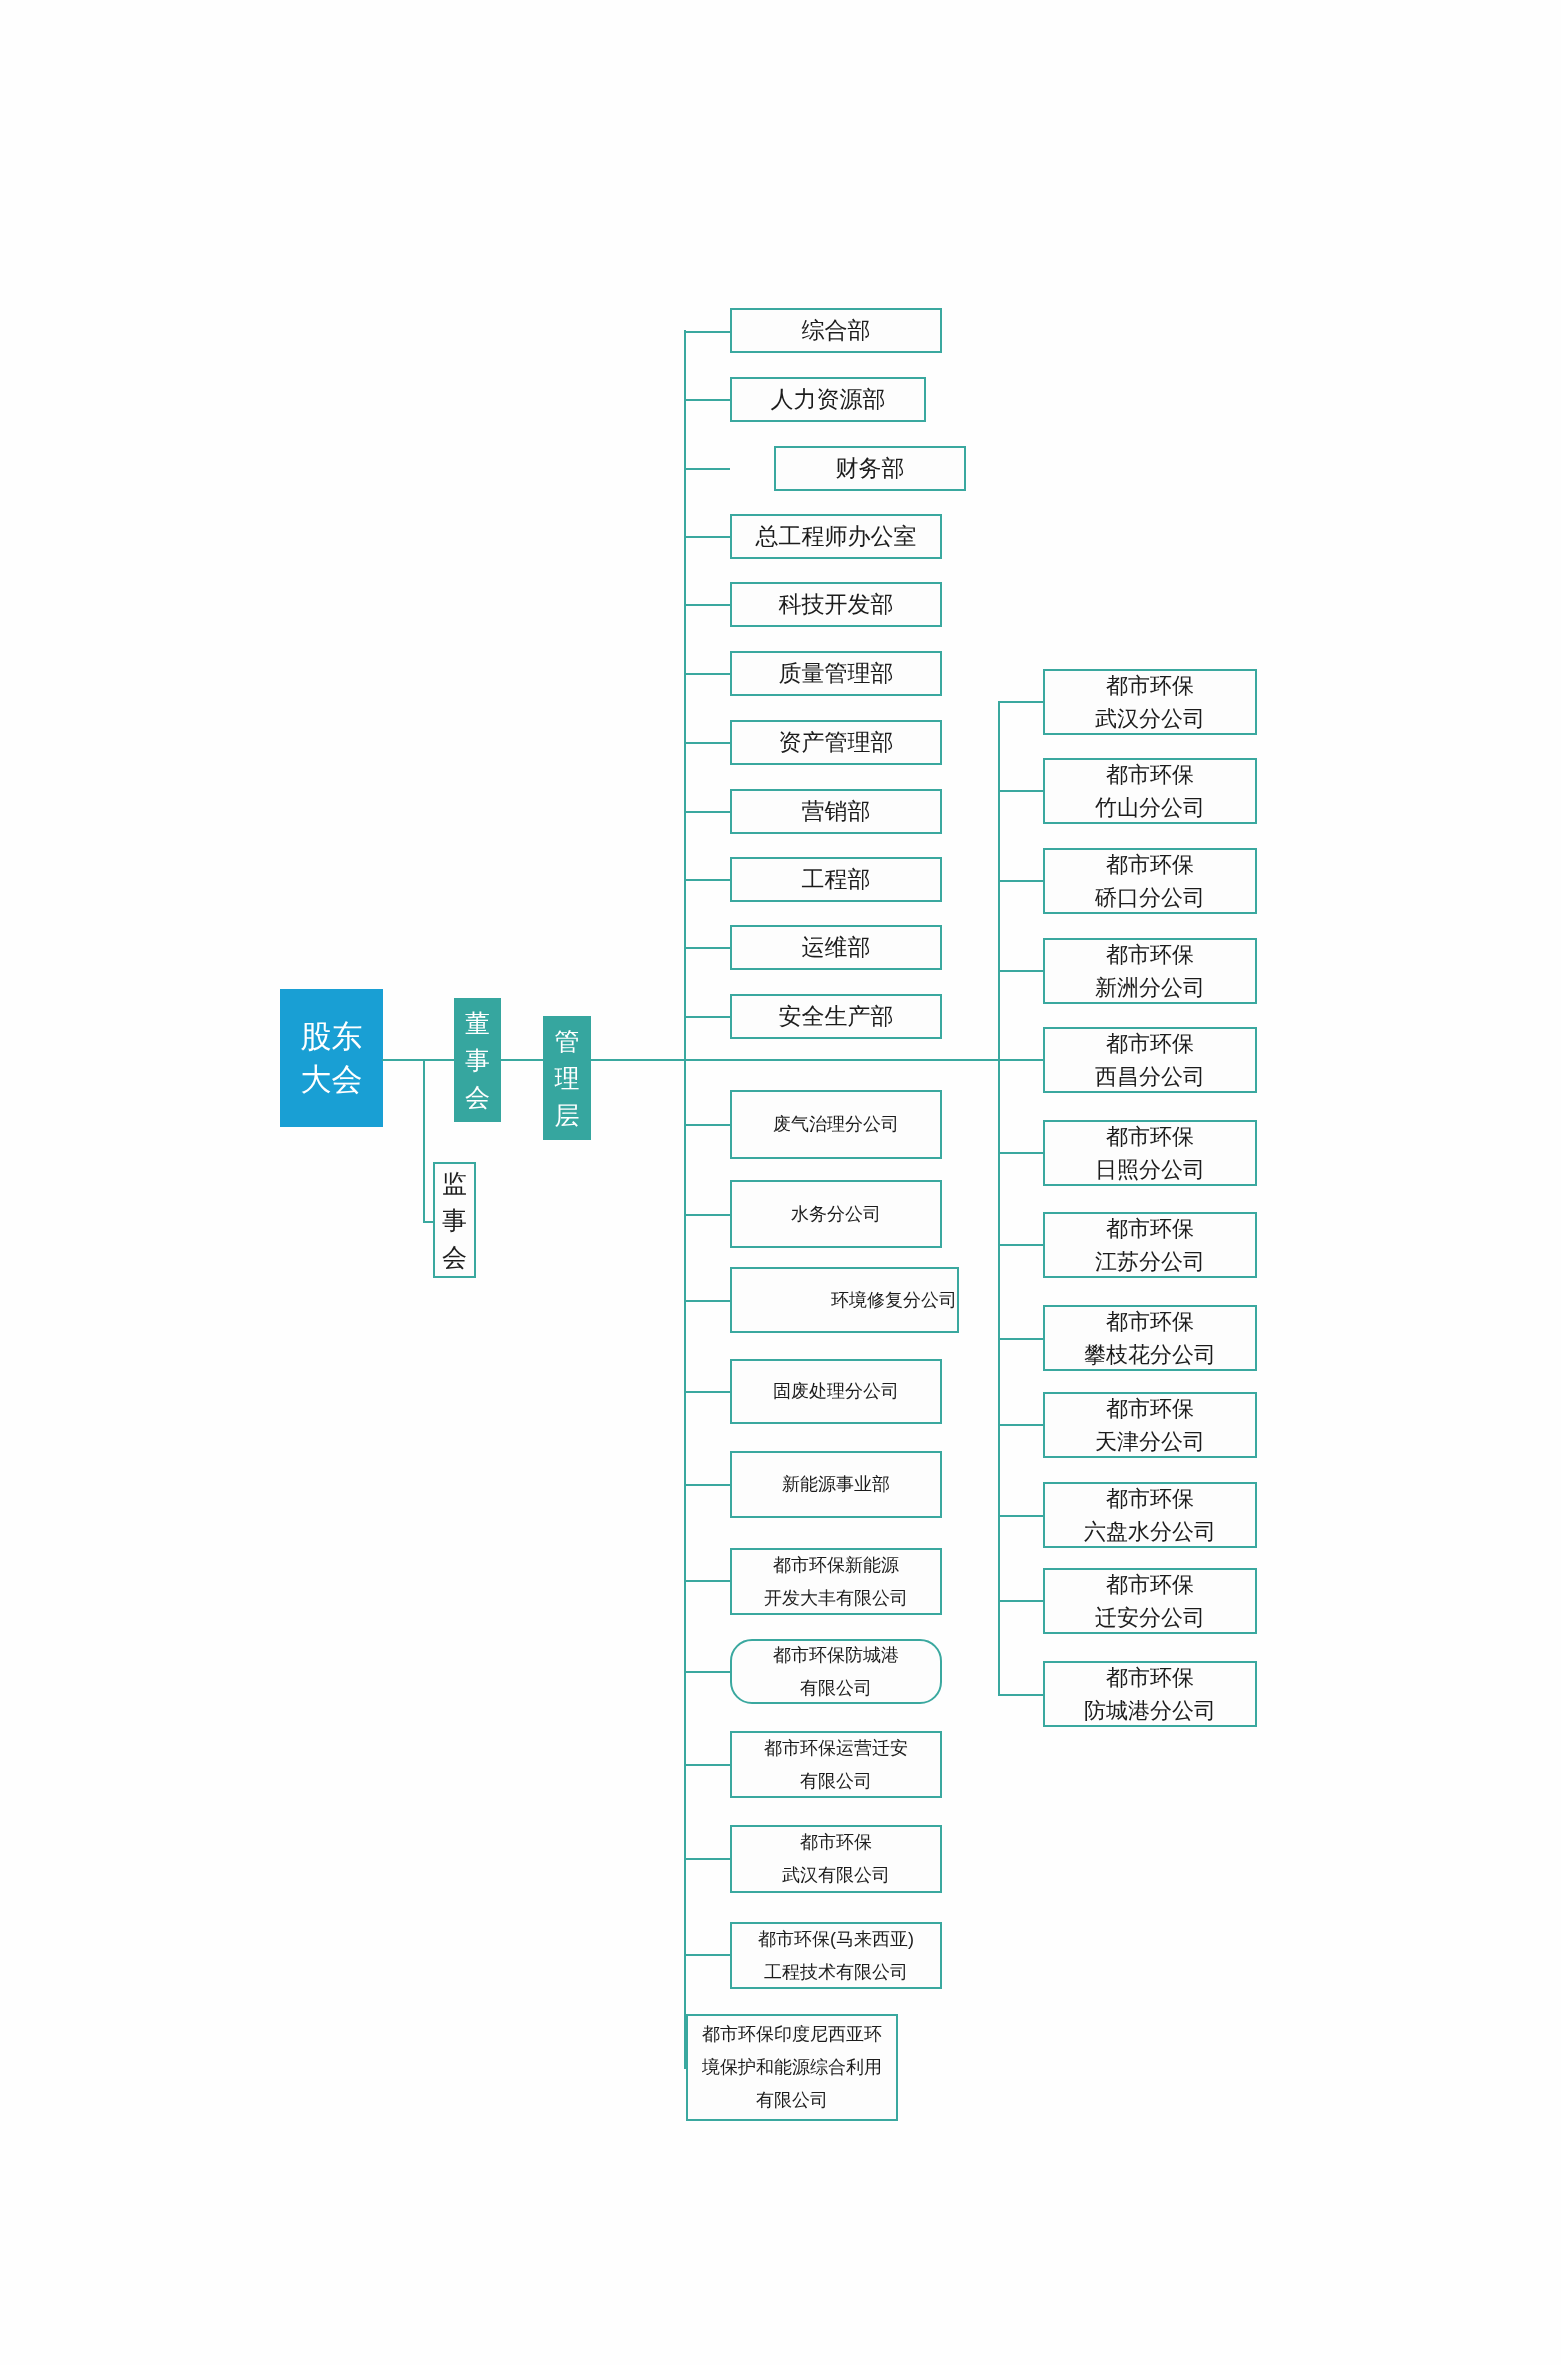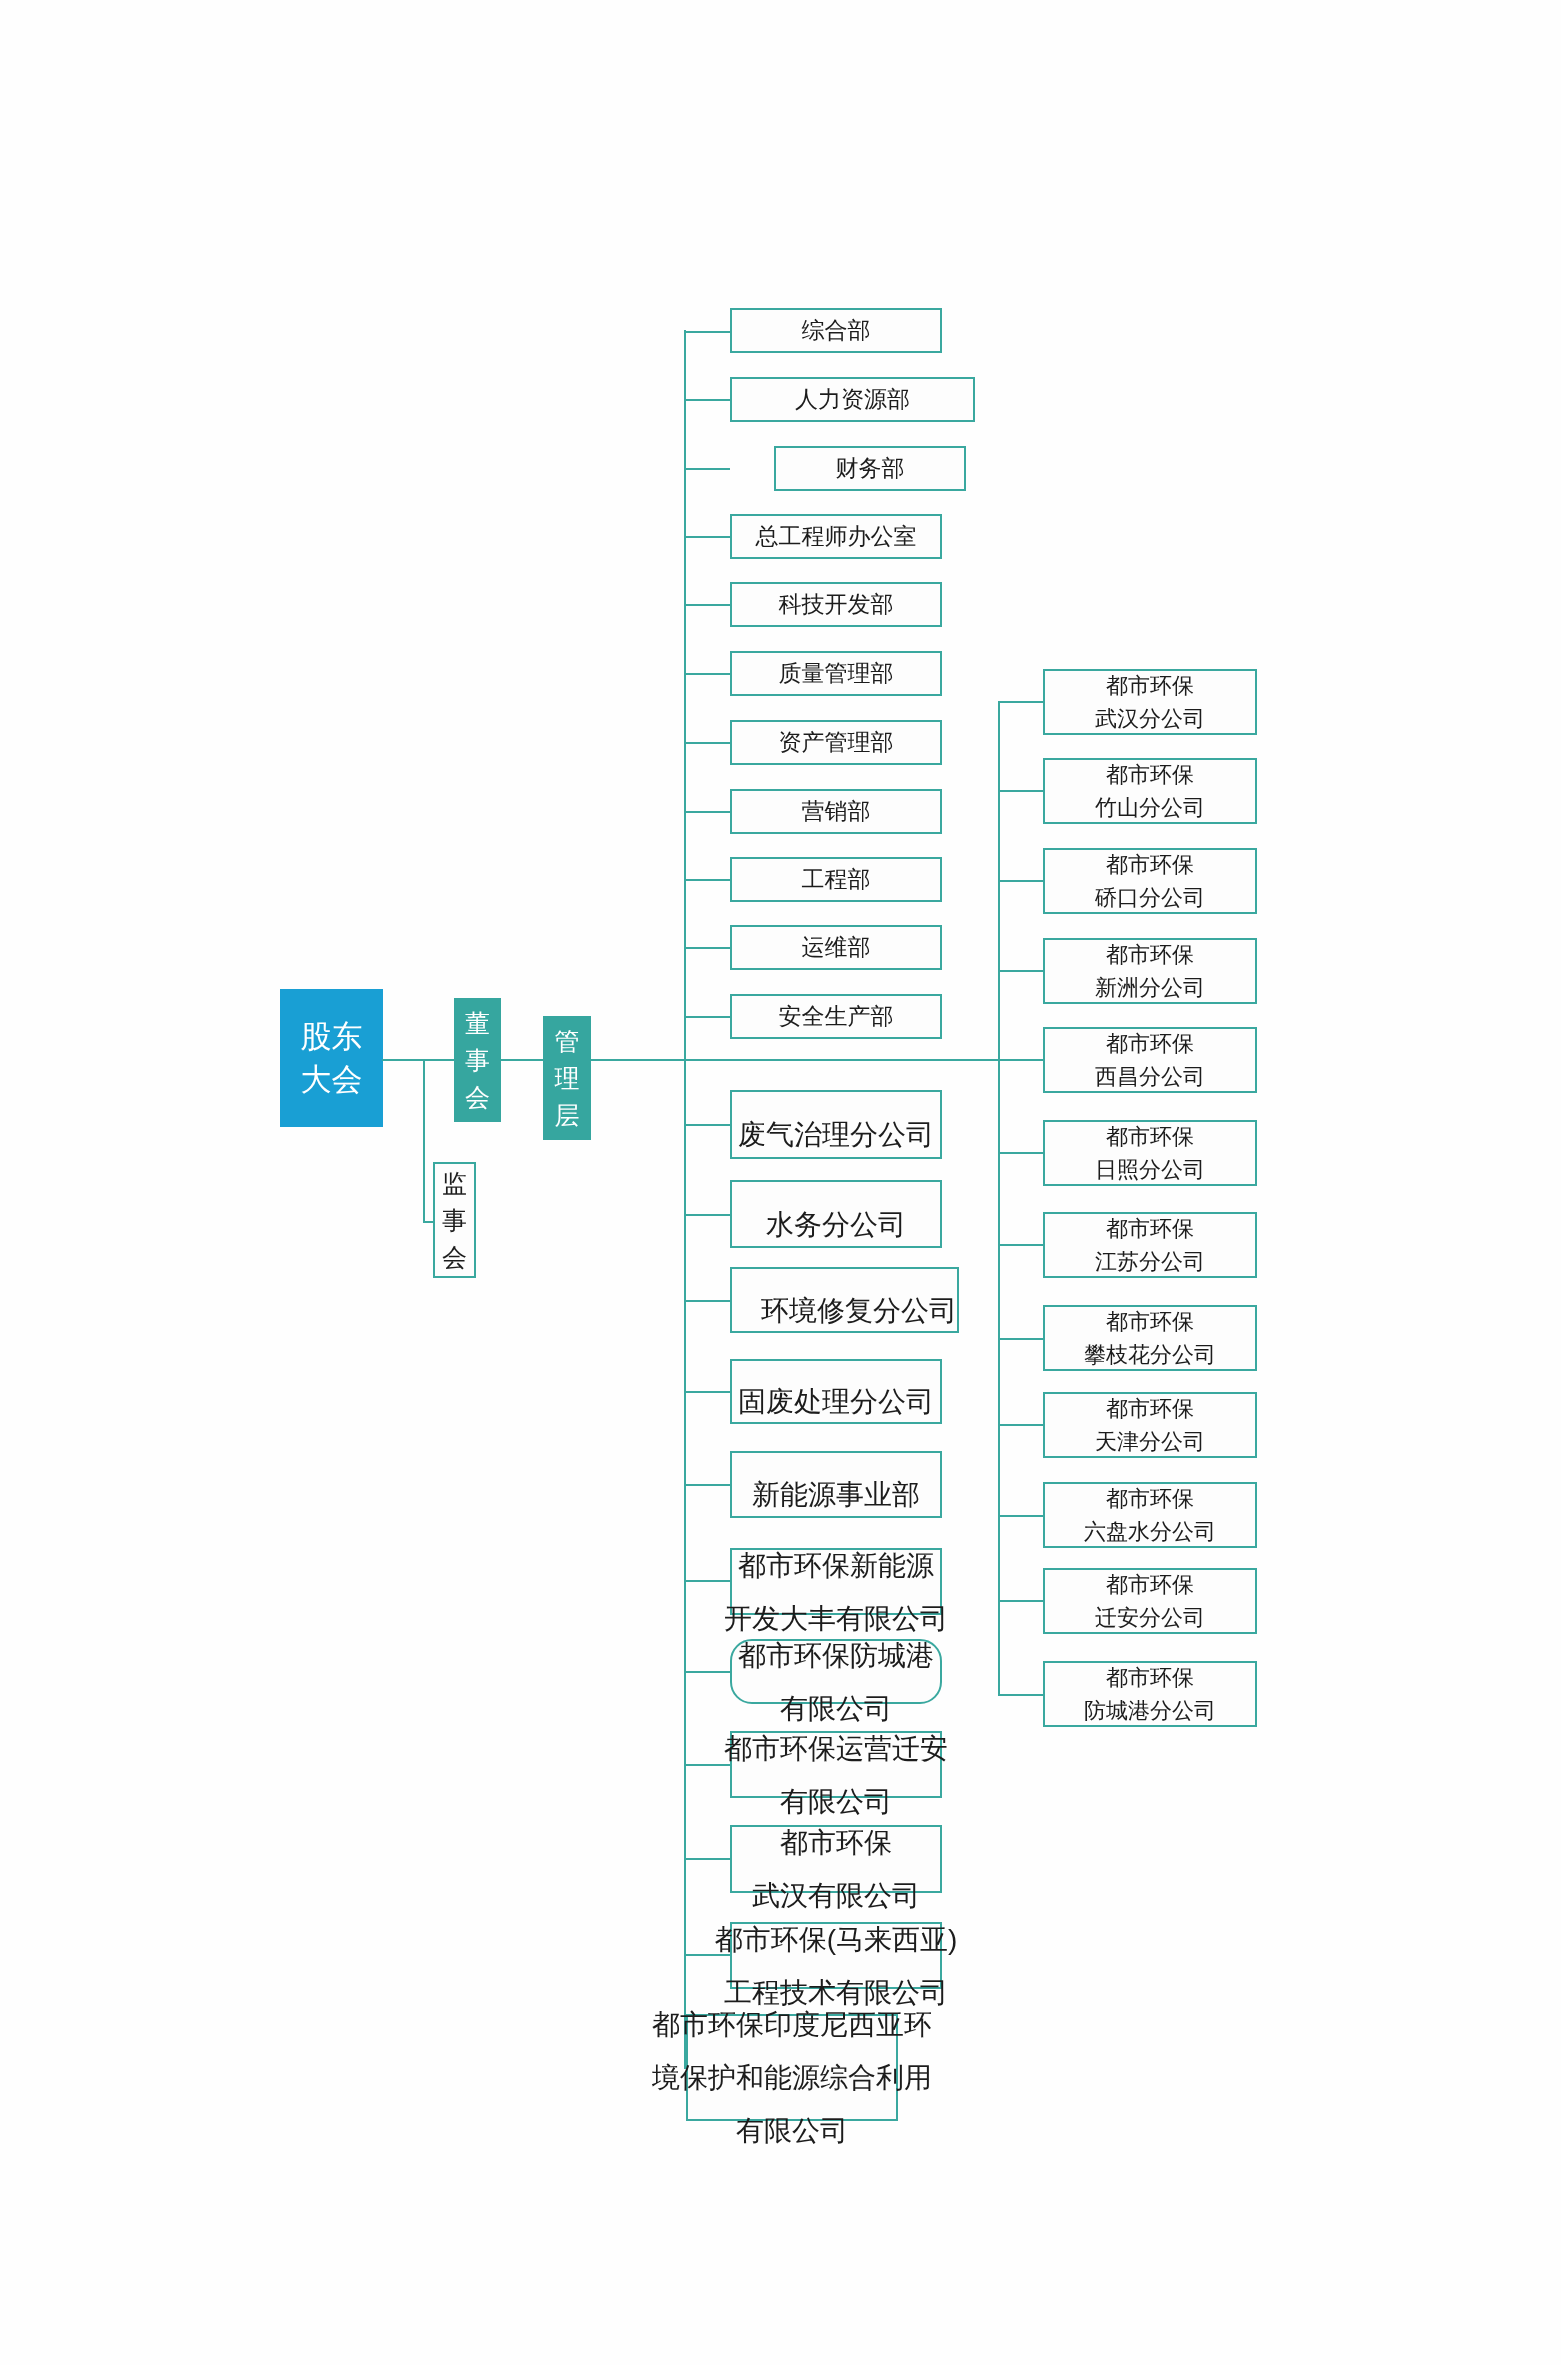--- a/index.html
+++ b/index.html
@@ -27,21 +27,21 @@
     text-align: center;
   }
 
   
   .wbox {
     background: var(--box_fill, #fdfdfd);
     border: 2px solid var(--line_teal, #3aa89f);
     color: var(--text_dark, #1c1c1c);
   }
   .dept .bl   { font-size: 23px; line-height: 29px; white-space: nowrap; }
-  .sub .bl    { font-size: 28px; line-height: 33px; white-space: nowrap; margin-top: 20px; }
+  .sub .bl    { font-size: 18px; line-height: 33px; white-space: nowrap; }
   .branch .bl { font-size: 22px; line-height: 33px; white-space: nowrap; }
 
   
   .gov-main { background: var(--primary_blue, #199fd4); color: var(--text_light, #ffffff); }
   .gov-main .vl2 {
     width: 64px;
     word-break: break-all;
     font-size: 31px;
     line-height: 43px;
     text-align: center;
@@ -86,21 +86,21 @@
     <div class="cline" style="left: 591px; top: 1059px; width: 409px; height: 2px;"></div>
     <div class="cline" style="left: 423px; top: 1059px; width: 2px; height: 164px;"></div>
     <div class="cline" style="left: 423px; top: 1221px; width: 12px; height: 2px;"></div>
     <div class="cline" style="left: 684px; top: 330px; width: 2px; height: 1739px;"></div>
     <div class="cline" style="left: 998px; top: 701px; width: 2px; height: 994px;"></div>
     <div class="cline" style="left: 684px; top: 331px; width: 46px; height: 2px;"></div>
     <div class="box wbox dept" style="left: 730px; top: 308px; width: 212px; height: 45px;">
       <div class="bl">综合部</div>
     </div>
     <div class="cline" style="left: 684px; top: 399px; width: 46px; height: 2px;"></div>
-    <div class="box wbox dept" style="left: 730px; top: 377px; width: 245px; height: 45px;">
+    <div class="box wbox dept" style="left: 730px; top: 377px; width: 196px; height: 45px;">
       <div class="bl">人力资源部</div>
     </div>
     <div class="cline" style="left: 684px; top: 468px; width: 46px; height: 2px;"></div>
     <div class="box wbox dept" style="left: 774px; top: 446px; width: 192px; height: 45px;">
       <div class="bl">财务部</div>
     </div>
     <div class="cline" style="left: 684px; top: 536px; width: 46px; height: 2px;"></div>
     <div class="box wbox dept" style="left: 730px; top: 514px; width: 212px; height: 45px;">
       <div class="bl">总工程师办公室</div>
     </div>

